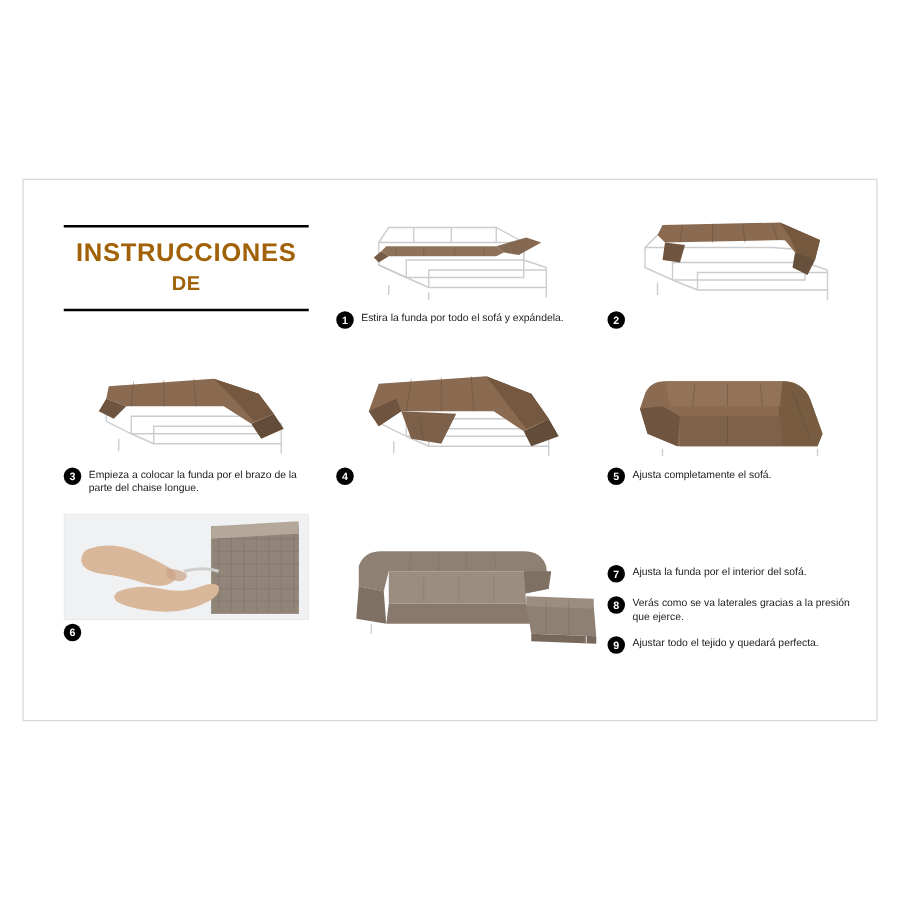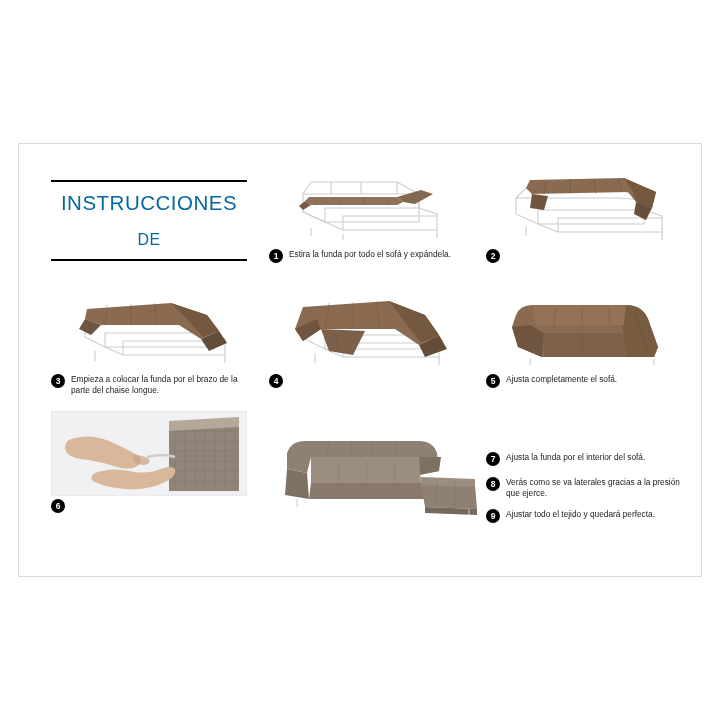--- a/index.html
+++ b/index.html
@@ -71,26 +71,26 @@
   
   #title-block {
     position: absolute;
     left: 8px;
     top: 24px;
     width: 220px;
     text-align: center;
   }
   #title-block .tline {
     font-family: "Liberation Sans", sans-serif;
-    font-weight: normal;
+    font-weight: bold;
     letter-spacing: 0.5px;
-    color: #0369a1;
+    color: #a16207;
   }
   .t1 { font-size: 20.5px; }
-  .t2 { font-size: 16px; margin-top: 16px; }
+  .t2 { font-size: 16px; margin-top: 4px; }
   .t3 { font-size: 20.5px; margin-top: 3px; }
   .rule {
     height: 2px;
     background: #000;
     margin: 0 auto;
   }
   .rule.top { width: 196px; margin-bottom: 9px; }
   .rule.bot { width: 196px; margin-top: 10px; }
 
   

